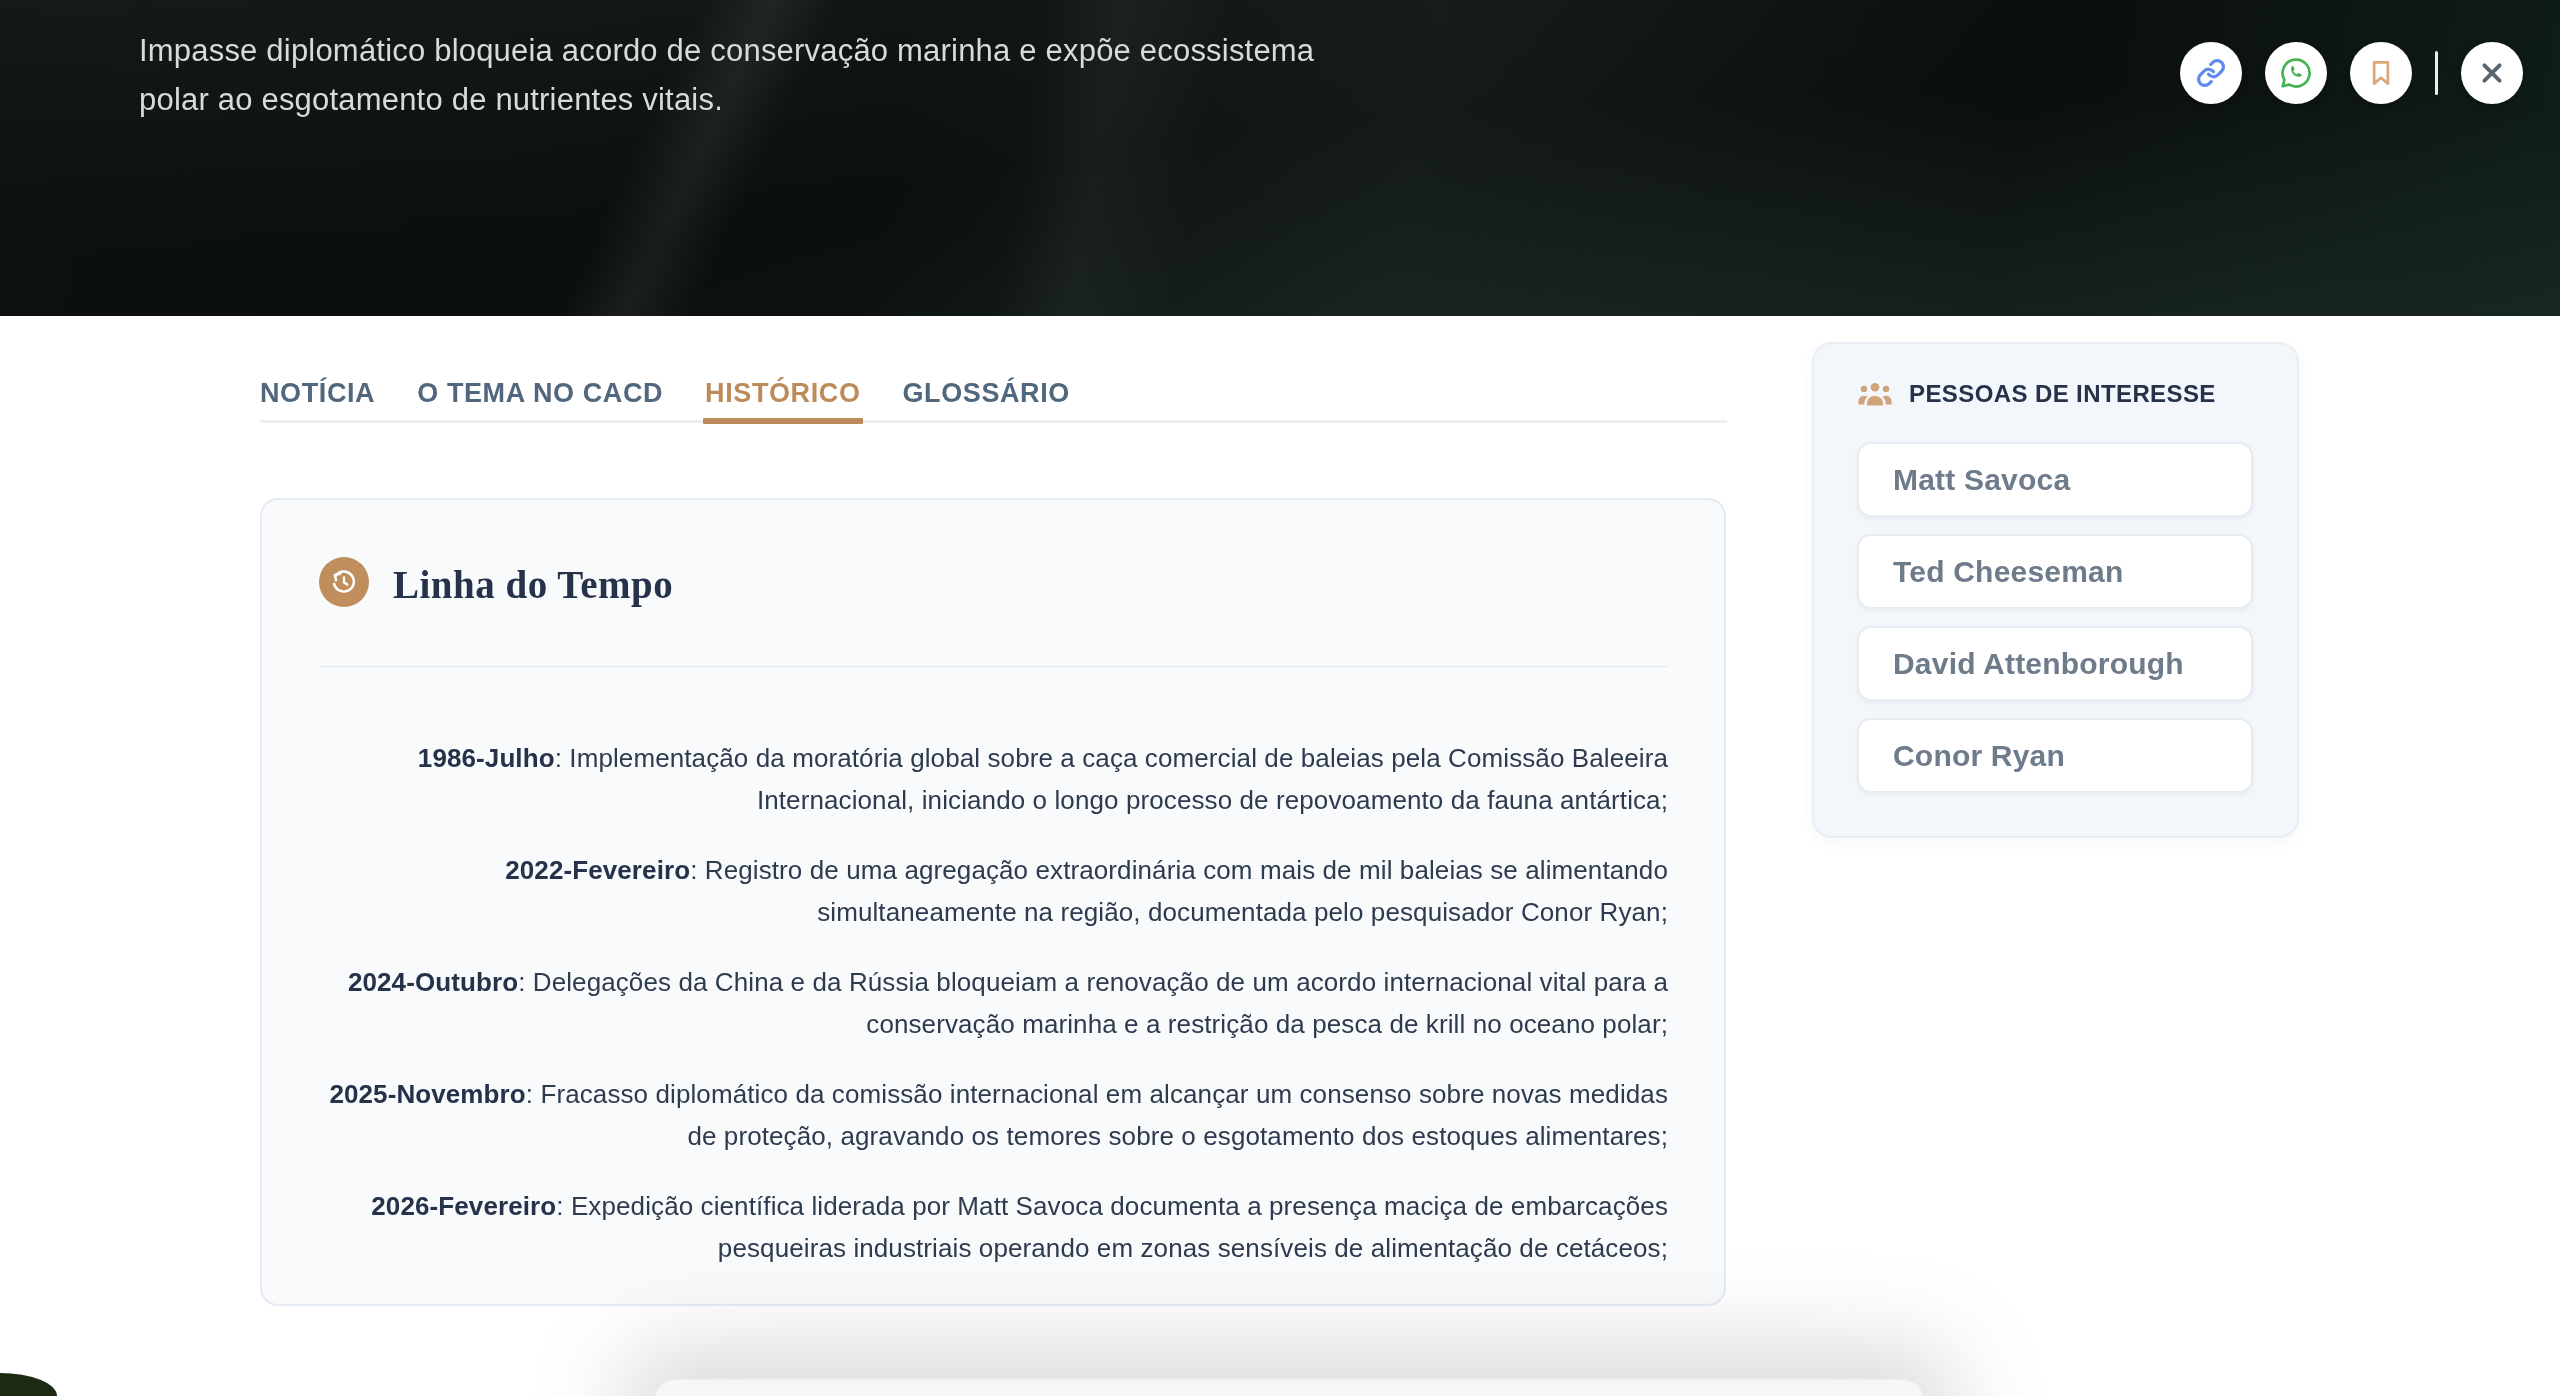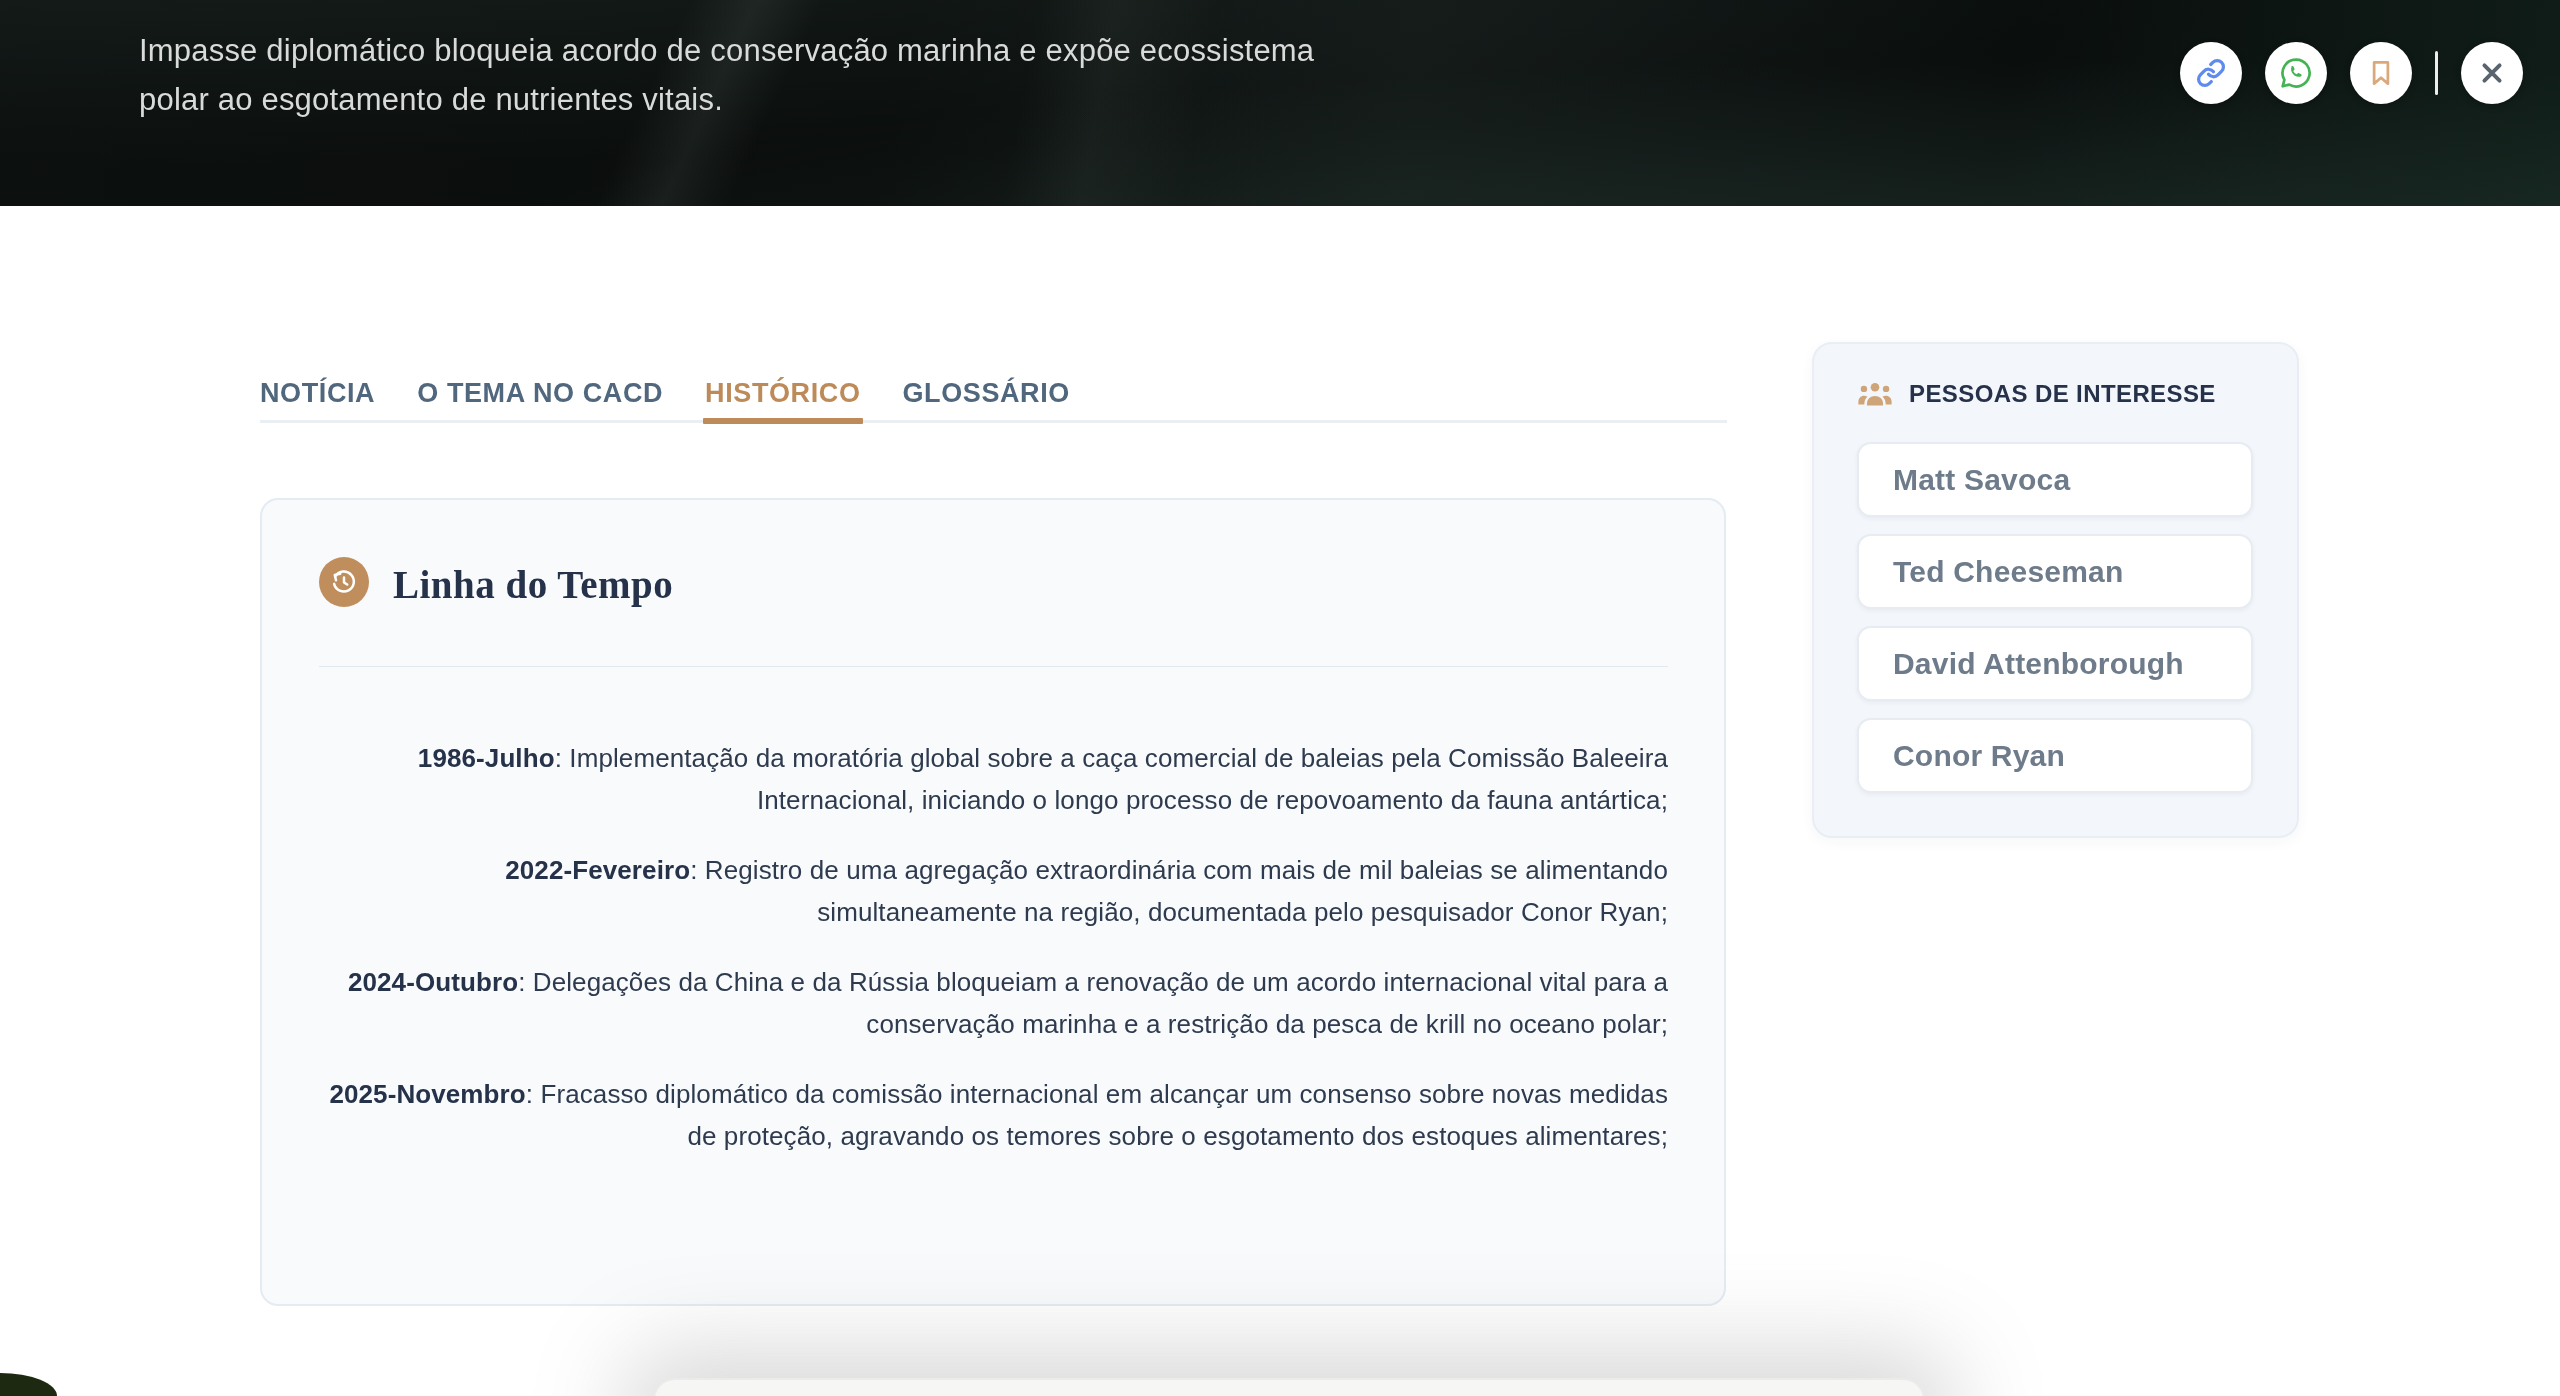--- a/index.html
+++ b/index.html
@@ -4,21 +4,21 @@
 <style>
   html,body{margin:0;padding:0;}
   body{
     width:2560px;height:1396px;position:relative;overflow:hidden;
     background:#ffffff;
     font-family:"Liberation Sans", sans-serif;
     -webkit-font-smoothing:antialiased;
   }
   
   .hero{
-    position:absolute;left:0;top:0;width:2560px;height:206px;
+    position:absolute;left:0;top:0;width:2560px;height:316px;
     background:
       linear-gradient(115deg, transparent 26%, rgba(150,170,160,0.10) 28.5%, transparent 31%),
       linear-gradient(100deg, transparent 40%, rgba(140,160,150,0.07) 43%, transparent 47%),
       radial-gradient(ellipse at 78% 130%, rgba(45,70,62,0.45), transparent 55%),
       radial-gradient(ellipse at 10% -30%, rgba(30,42,38,0.55), transparent 60%),
       linear-gradient(100deg, #0c100f 0%, #0a0d0c 35%, #131917 55%, #0a0e0d 78%, #101d18 100%);
   }
   .hero-title{
     position:absolute;left:139px;top:26px;width:1340px;
     color:#d9dbda;font-size:31px;line-height:49px;font-weight:400;
@@ -161,20 +161,21 @@
       </svg>
     </div>
     <div class="timeline-title">Linha do Tempo</div>
   </div>
   <div class="timeline-divider"></div>
   <div class="timeline-entries">
     <p><b>1986-Julho</b><span>: Implementação da moratória global sobre a caça comercial de baleias pela Comissão Baleeira Internacional, iniciando o longo processo de repovoamento da fauna antártica;</span></p>
     <p><b>2022-Fevereiro</b><span>: Registro de uma agregação extraordinária com mais de mil baleias se alimentando simultaneamente na região, documentada pelo pesquisador Conor Ryan;</span></p>
     <p><b>2024-Outubro</b><span>: Delegações da China e da Rússia bloqueiam a renovação de um acordo internacional vital para a conservação marinha e a restrição da pesca de krill no oceano polar;</span></p>
     <p><b>2025-Novembro</b><span>: Fracasso diplomático da comissão internacional em alcançar um consenso sobre novas medidas de proteção, agravando os temores sobre o esgotamento dos estoques alimentares;</span></p>
+    <p><b>2026-Fevereiro</b><span>: Expedição científica liderada por Matt Savoca documenta a presença maciça de embarcações pesqueiras industriais operando em zonas sensíveis de alimentação de cetáceos;</span></p>
   </div>
 </div>
 
 <div class="people-panel">
   <div class="people-head">
     <span>
       <svg width="36" height="28" viewBox="0 0 26 19" fill="#cfa478">
         <circle cx="13" cy="4.6" r="3.1"></circle>
         <path d="M7.2 16.6c0-3.4 2.6-5.6 5.8-5.6s5.8 2.2 5.8 5.6v1.2H7.2z"></path>
         <circle cx="5" cy="5.8" r="2.3"></circle>

